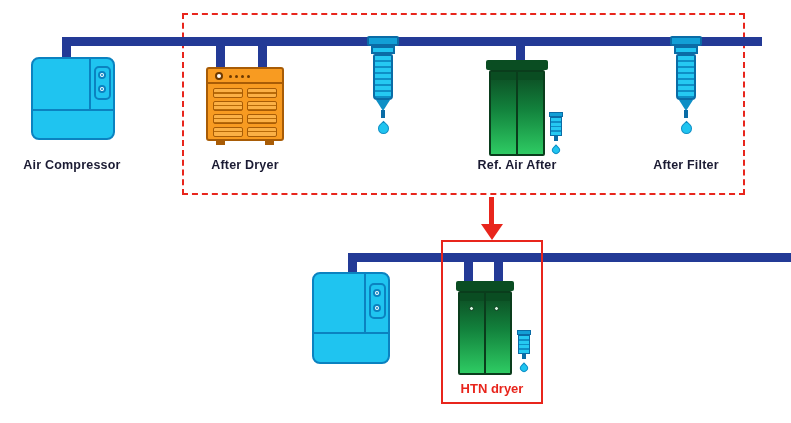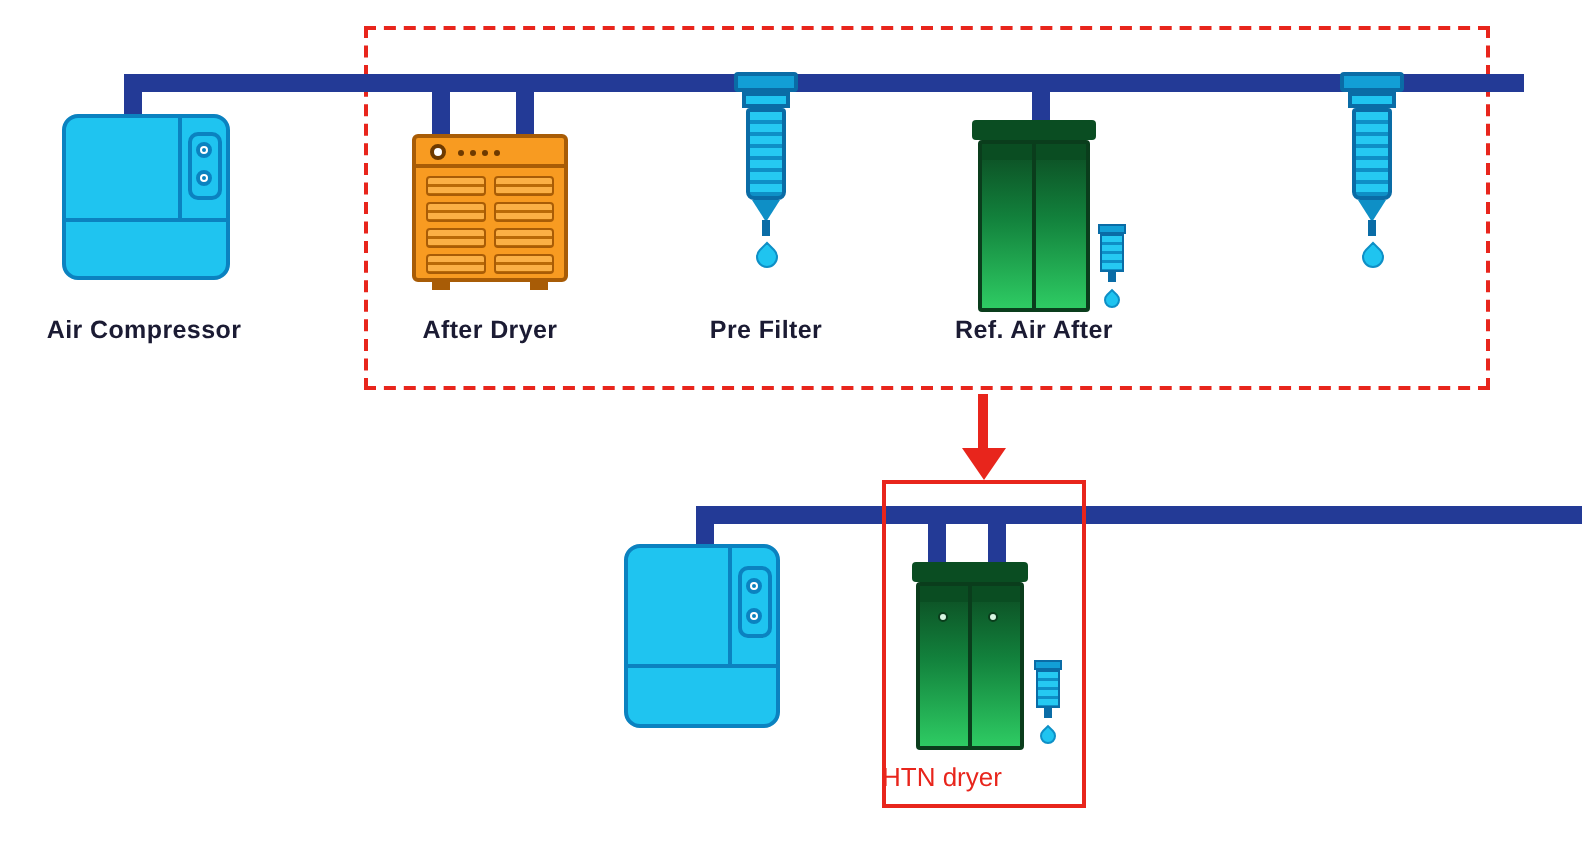--- a/index.html
+++ b/index.html
@@ -9,22 +9,22 @@
 
   .pipe { position:absolute; background:#233a96; }
 
   .label { position:absolute; width:130px; text-align:center; font-size:12.5px; font-weight:700;
            color:#1b1b33; letter-spacing:.2px; }
 
   .dashed-box { position:absolute; left:182px; top:13px; width:563px; height:182px;
                 border:2px dashed #e8251c; }
   .solid-box  { position:absolute; left:441px; top:240px; width:102px; height:164px;
                 border:2px solid #e8251c; }
-  .red-label { position:absolute; left:441px; top:381px; width:102px; 
-               font-size:13px; font-weight:400; color:#e8251c; }
+  .red-label { position:absolute; left:441px; top:381px; width:102px; text-align:center;
+               font-size:13px; font-weight:700; color:#e8251c; }
 
   
   .compressor { position:absolute; background:#1fc4f0; border:2px solid #0b82c0; border-radius:8px; }
   .compressor .vdiv { position:absolute; top:0; width:2px; background:#0b82c0; }
   .compressor .hdiv { position:absolute; left:0; right:0; height:2px; background:#0b82c0; }
   .compressor .panel { position:absolute; border:2px solid #0b82c0; background:#1fc4f0; border-radius:5px; }
   .compressor .knob { position:absolute; width:8px; height:8px; border:2px solid #0b82c0; border-radius:50%; background:#ffffff; }
   .compressor .knob::after { content:""; position:absolute; left:1px; top:1px; width:2px; height:2px; border-radius:50%; background:#0b82c0; }
 
   
@@ -138,22 +138,22 @@
     <div class="cap"></div>
     <div class="neck"></div>
     <div class="fbody"></div>
     <div class="taper"></div>
     <div class="drain"></div>
     <div class="drop"></div>
   </div>
 
   <div class="label" style="left:7px;top:158px">Air Compressor</div>
   <div class="label" style="left:180px;top:158px">After Dryer</div>
-  <div class="label" style="left:318px;top:158px">Pre Filter</div>
   <div class="label" style="left:452px;top:158px">Ref. Air After</div>
+  <div class="label" style="left:621px;top:158px">After Filter</div>
 
   <div class="arrow-shaft"></div>
   <div class="arrow-head"></div>
 
   <div class="pipe" style="left:348px;top:253px;width:443px;height:9px"></div>
   <div class="pipe" style="left:348px;top:253px;width:9px;height:23px"></div>
   <div class="pipe" style="left:464px;top:253px;width:9px;height:32px"></div>
   <div class="pipe" style="left:494px;top:253px;width:9px;height:32px"></div>
 
   <div class="compressor" style="left:312px;top:272px;width:78px;height:92px">

